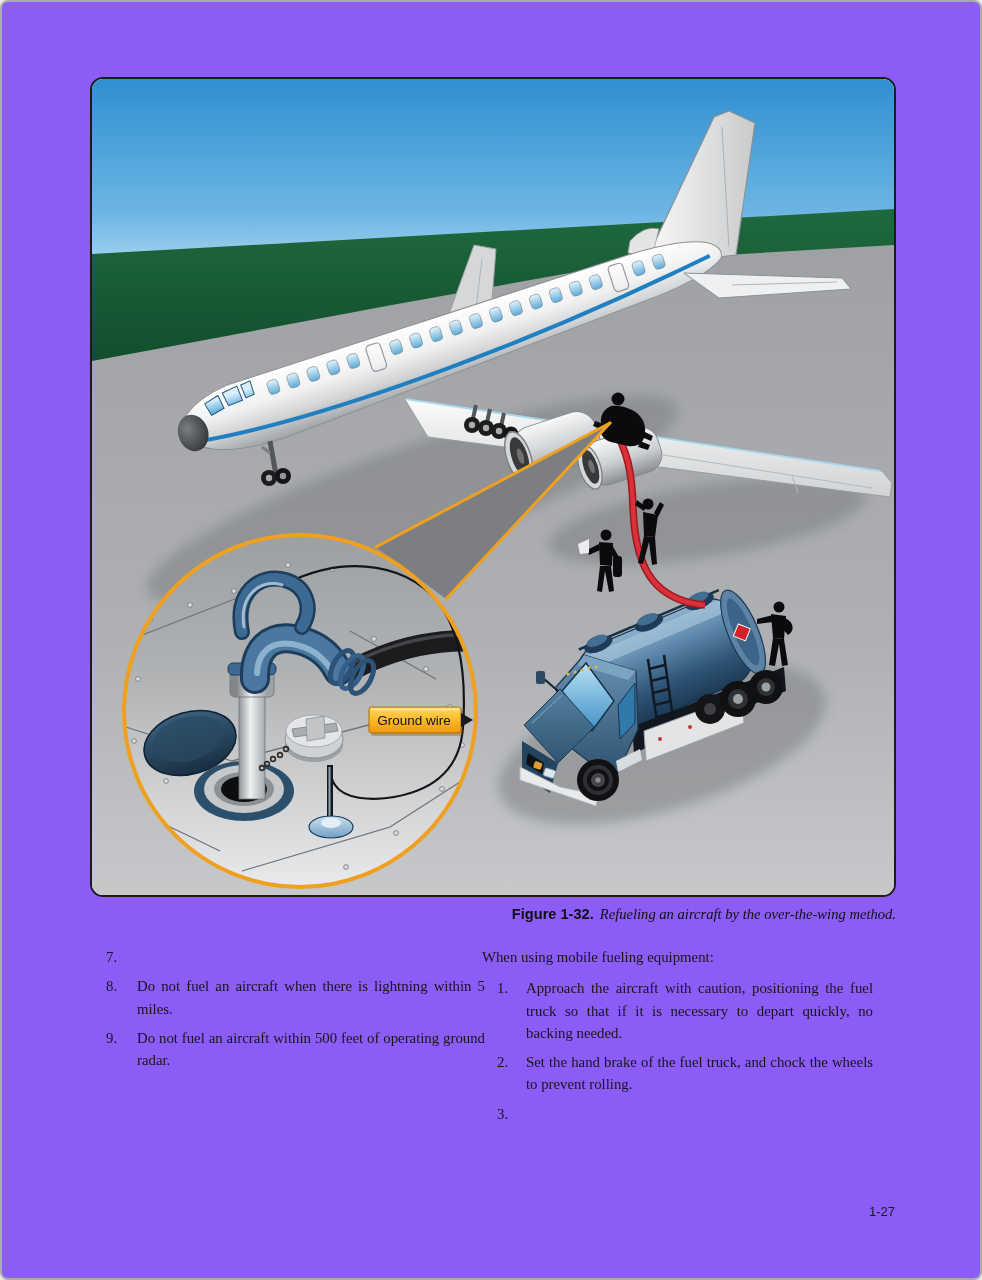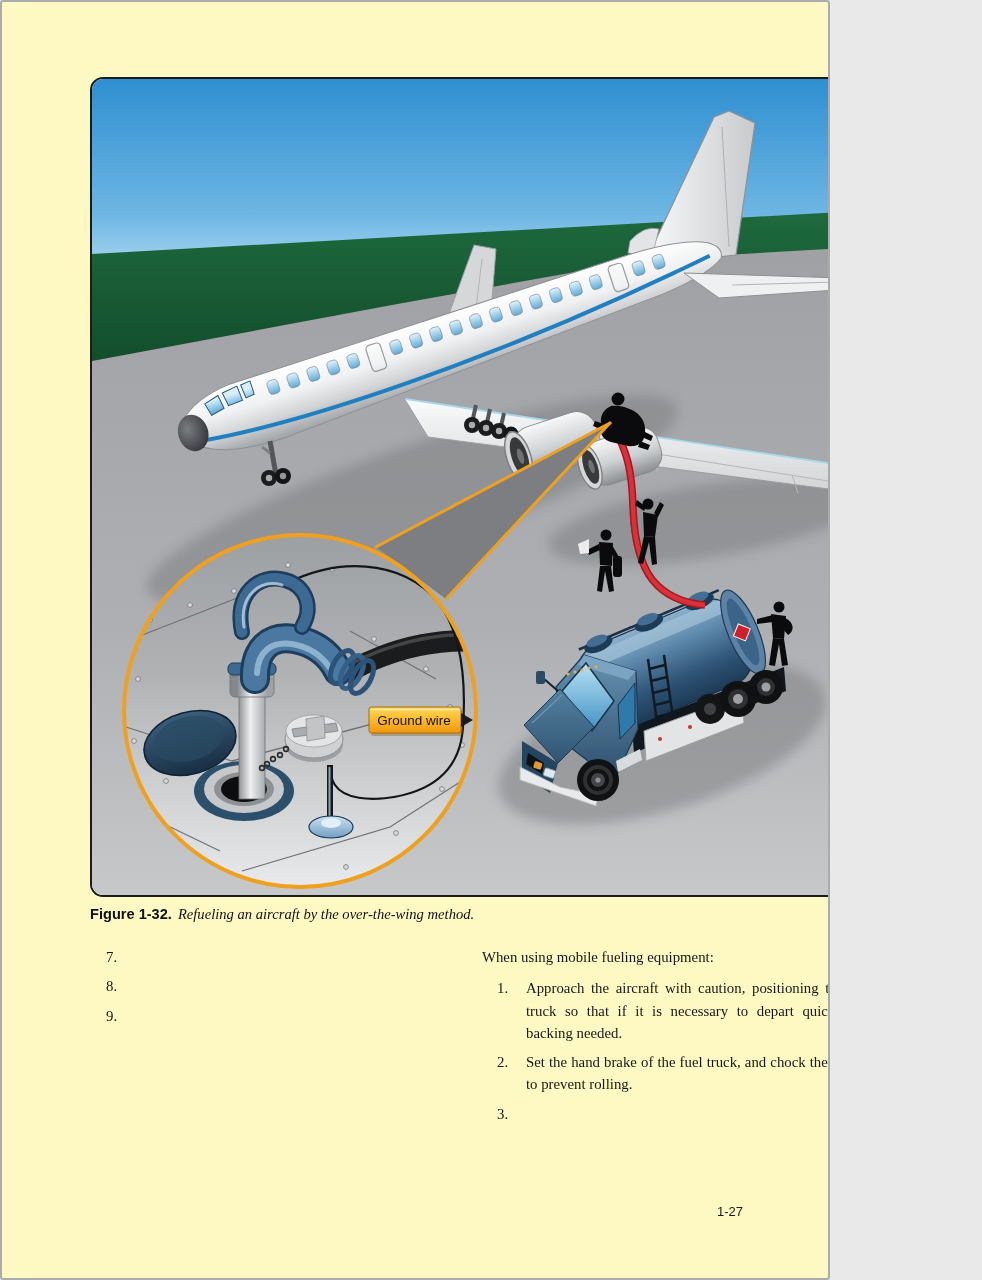--- a/index.html
+++ b/index.html
@@ -1,29 +1,29 @@
 <!DOCTYPE html>
 <html><head>
 <meta charset="utf-8">
 <style>
   html,body{margin:0;padding:0;background:#e9e9e9;}
   .page{
-    position:relative;width:830px;height:1280px;background:#fef9c3;
-    border:2px solid #a9abad;border-radius:3px;box-sizing:border-box;
+    position:relative;width:982px;height:1280px;background:#8b5cf6;
+    border:2px solid #a9abad;border-radius:8px;box-sizing:border-box;
     font-family:"Liberation Serif",serif;color:#161616;overflow:hidden;
   }
   .figure-frame{
     position:absolute;left:88px;top:75px;width:806px;height:820px;
     border:2px solid #1b1b1b;border-radius:13px;overflow:hidden;box-sizing:border-box;
     background:#fff;
   }
   .figure-frame svg{display:block;}
   .caption{
     position:absolute;left:88px;top:903px;width:806px;
-    font-size:14.6px;line-height:19px;color:#101010;
+    font-size:14.6px;line-height:19px;color:#101010;text-align:right;
   }
   .caption .cap-label{font-family:"Liberation Sans",sans-serif;font-weight:bold;}
   .caption .cap-text{font-family:"Liberation Serif",serif;font-style:italic;margin-left:6px;}
   .col{position:absolute;top:944px;font-size:14.8px;line-height:22.3px;}
   .col-left{left:88px;width:400px;}
   .col-right{left:480px;width:394px;}
   .intro{margin:0 0 9px 0;}
   .list-item{display:flex;margin:0 0 7px 0;}
   .col-left .num{flex:0 0 47px;padding-left:16px;box-sizing:border-box;}
   .col-right .num{flex:0 0 44px;padding-left:15px;box-sizing:border-box;}
@@ -479,23 +479,25 @@
   <div class="caption">
     <span class="cap-label">Figure 1-32.</span><span class="cap-text">Refueling an aircraft by the over-the-wing method.</span>
   </div>
 
   <div class="col col-left">
     <div class="list-item">
       <span class="num">7.</span>
     </div>
     <div class="list-item">
       <span class="num">8.</span>
+      <div class="txt">Do not fuel an aircraft when there is lightning within 5 miles.</div>
     </div>
     <div class="list-item">
       <span class="num">9.</span>
+      <div class="txt">Do not fuel an aircraft within 500 feet of operating ground radar.</div>
     </div>
   </div>
 
   <div class="col col-right">
     <p class="intro">When using mobile fueling equipment:</p>
     <div class="list-item">
       <span class="num">1.</span>
       <div class="txt">Approach the aircraft with caution, positioning the fuel truck so that if it is necessary to depart quickly, no backing needed.</div>
     </div>
     <div class="list-item">

